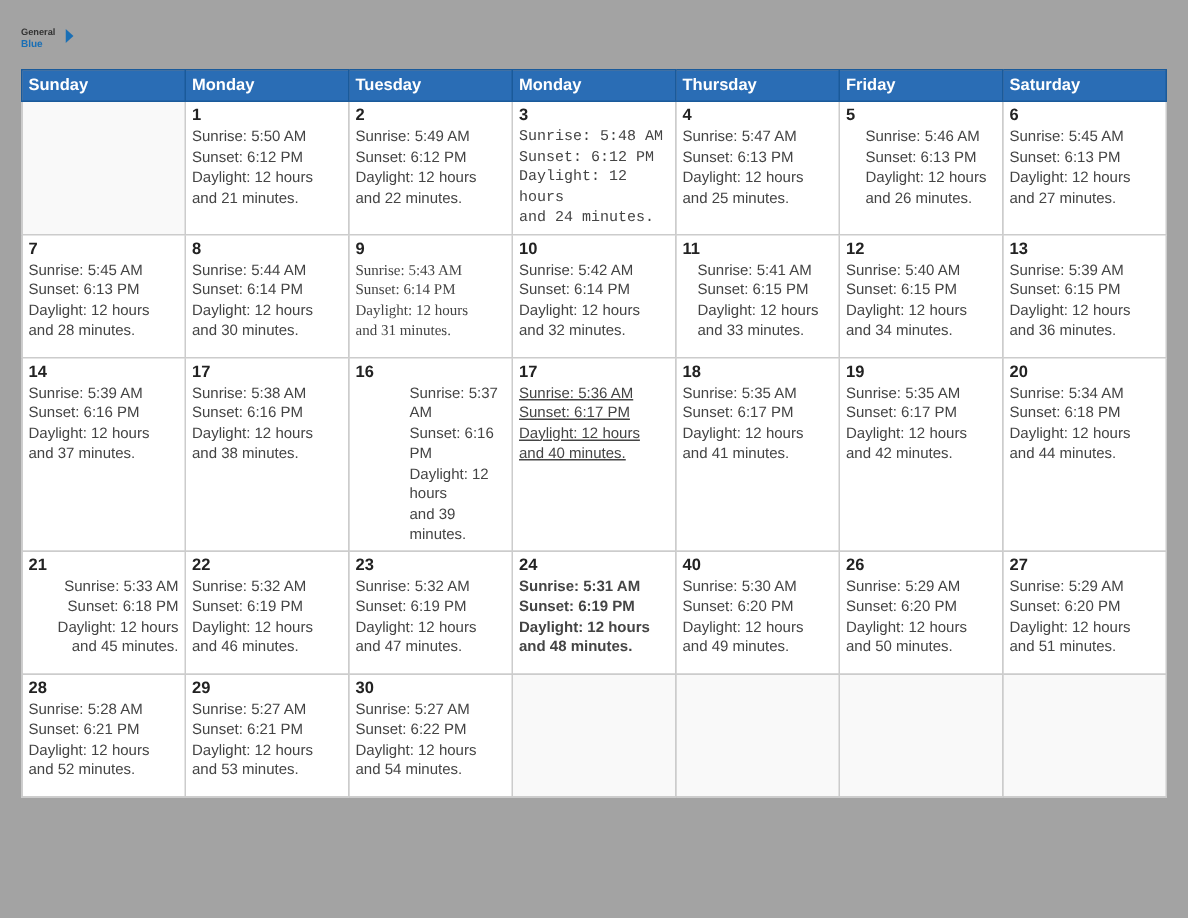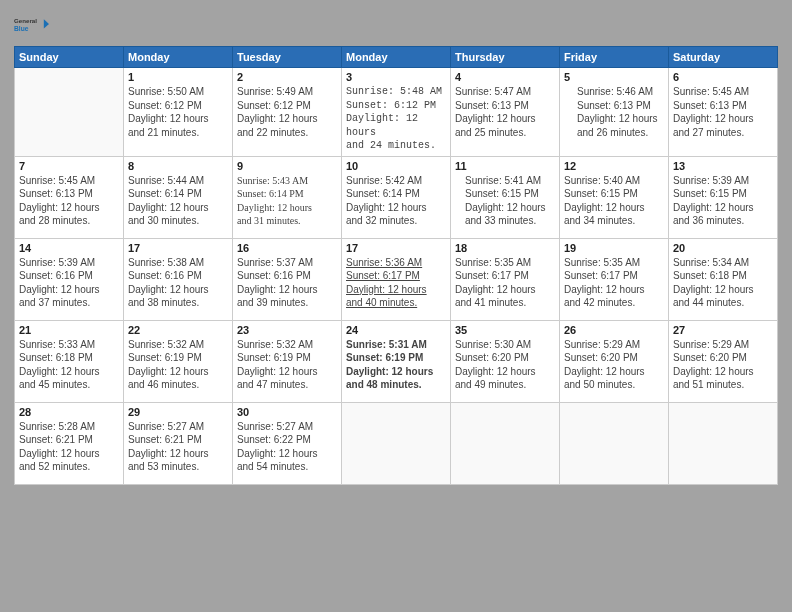--- a/index.html
+++ b/index.html
@@ -219,21 +219,21 @@
           </td>
           <td>
             <span class="day-number">17</span>
             <div class="day-info" style="white-space: pre-line;">Sunrise: 5:38 AM
 Sunset: 6:16 PM
 Daylight: 12 hours
 and 38 minutes.</div>
           </td>
           <td>
             <span class="day-number">16</span>
-            <div class="day-info" style="white-space: pre-line;">Sunrise: 5:37 AM
+            <div class="day-info" style="white-space: pre-line; margin-left: 36px;">Sunrise: 5:37 AM
 Sunset: 6:16 PM
 Daylight: 12 hours
 and 39 minutes.</div>
           </td>
           <td>
             <span class="day-number">17</span>
             <div class="day-info" style="white-space: pre-line; text-decoration: underline;">Sunrise: 5:36 AM
 Sunset: 6:17 PM
 Daylight: 12 hours
 and 40 minutes.</div>
@@ -256,21 +256,21 @@
             <span class="day-number">20</span>
             <div class="day-info" style="white-space: pre-line;">Sunrise: 5:34 AM
 Sunset: 6:18 PM
 Daylight: 12 hours
 and 44 minutes.</div>
           </td>
         </tr>
         <tr>
           <td>
             <span class="day-number">21</span>
-            <div class="day-info" style="white-space: pre-line;">Sunrise: 5:33 AM
+            <div class="day-info" style="white-space: pre-line; text-align: right;">Sunrise: 5:33 AM
 Sunset: 6:18 PM
 Daylight: 12 hours
 and 45 minutes.</div>
           </td>
           <td>
             <span class="day-number">22</span>
             <div class="day-info" style="white-space: pre-line;">Sunrise: 5:32 AM
 Sunset: 6:19 PM
 Daylight: 12 hours
 and 46 minutes.</div>
@@ -283,21 +283,21 @@
 and 47 minutes.</div>
           </td>
           <td>
             <span class="day-number">24</span>
             <div class="day-info" style="white-space: pre-line; font-weight: bold;">Sunrise: 5:31 AM
 Sunset: 6:19 PM
 Daylight: 12 hours
 and 48 minutes.</div>
           </td>
           <td>
-            <span class="day-number">35</span>
+            <span class="day-number">40</span>
             <div class="day-info" style="white-space: pre-line;">Sunrise: 5:30 AM
 Sunset: 6:20 PM
 Daylight: 12 hours
 and 49 minutes.</div>
           </td>
           <td>
             <span class="day-number">26</span>
             <div class="day-info" style="white-space: pre-line;">Sunrise: 5:29 AM
 Sunset: 6:20 PM
 Daylight: 12 hours

